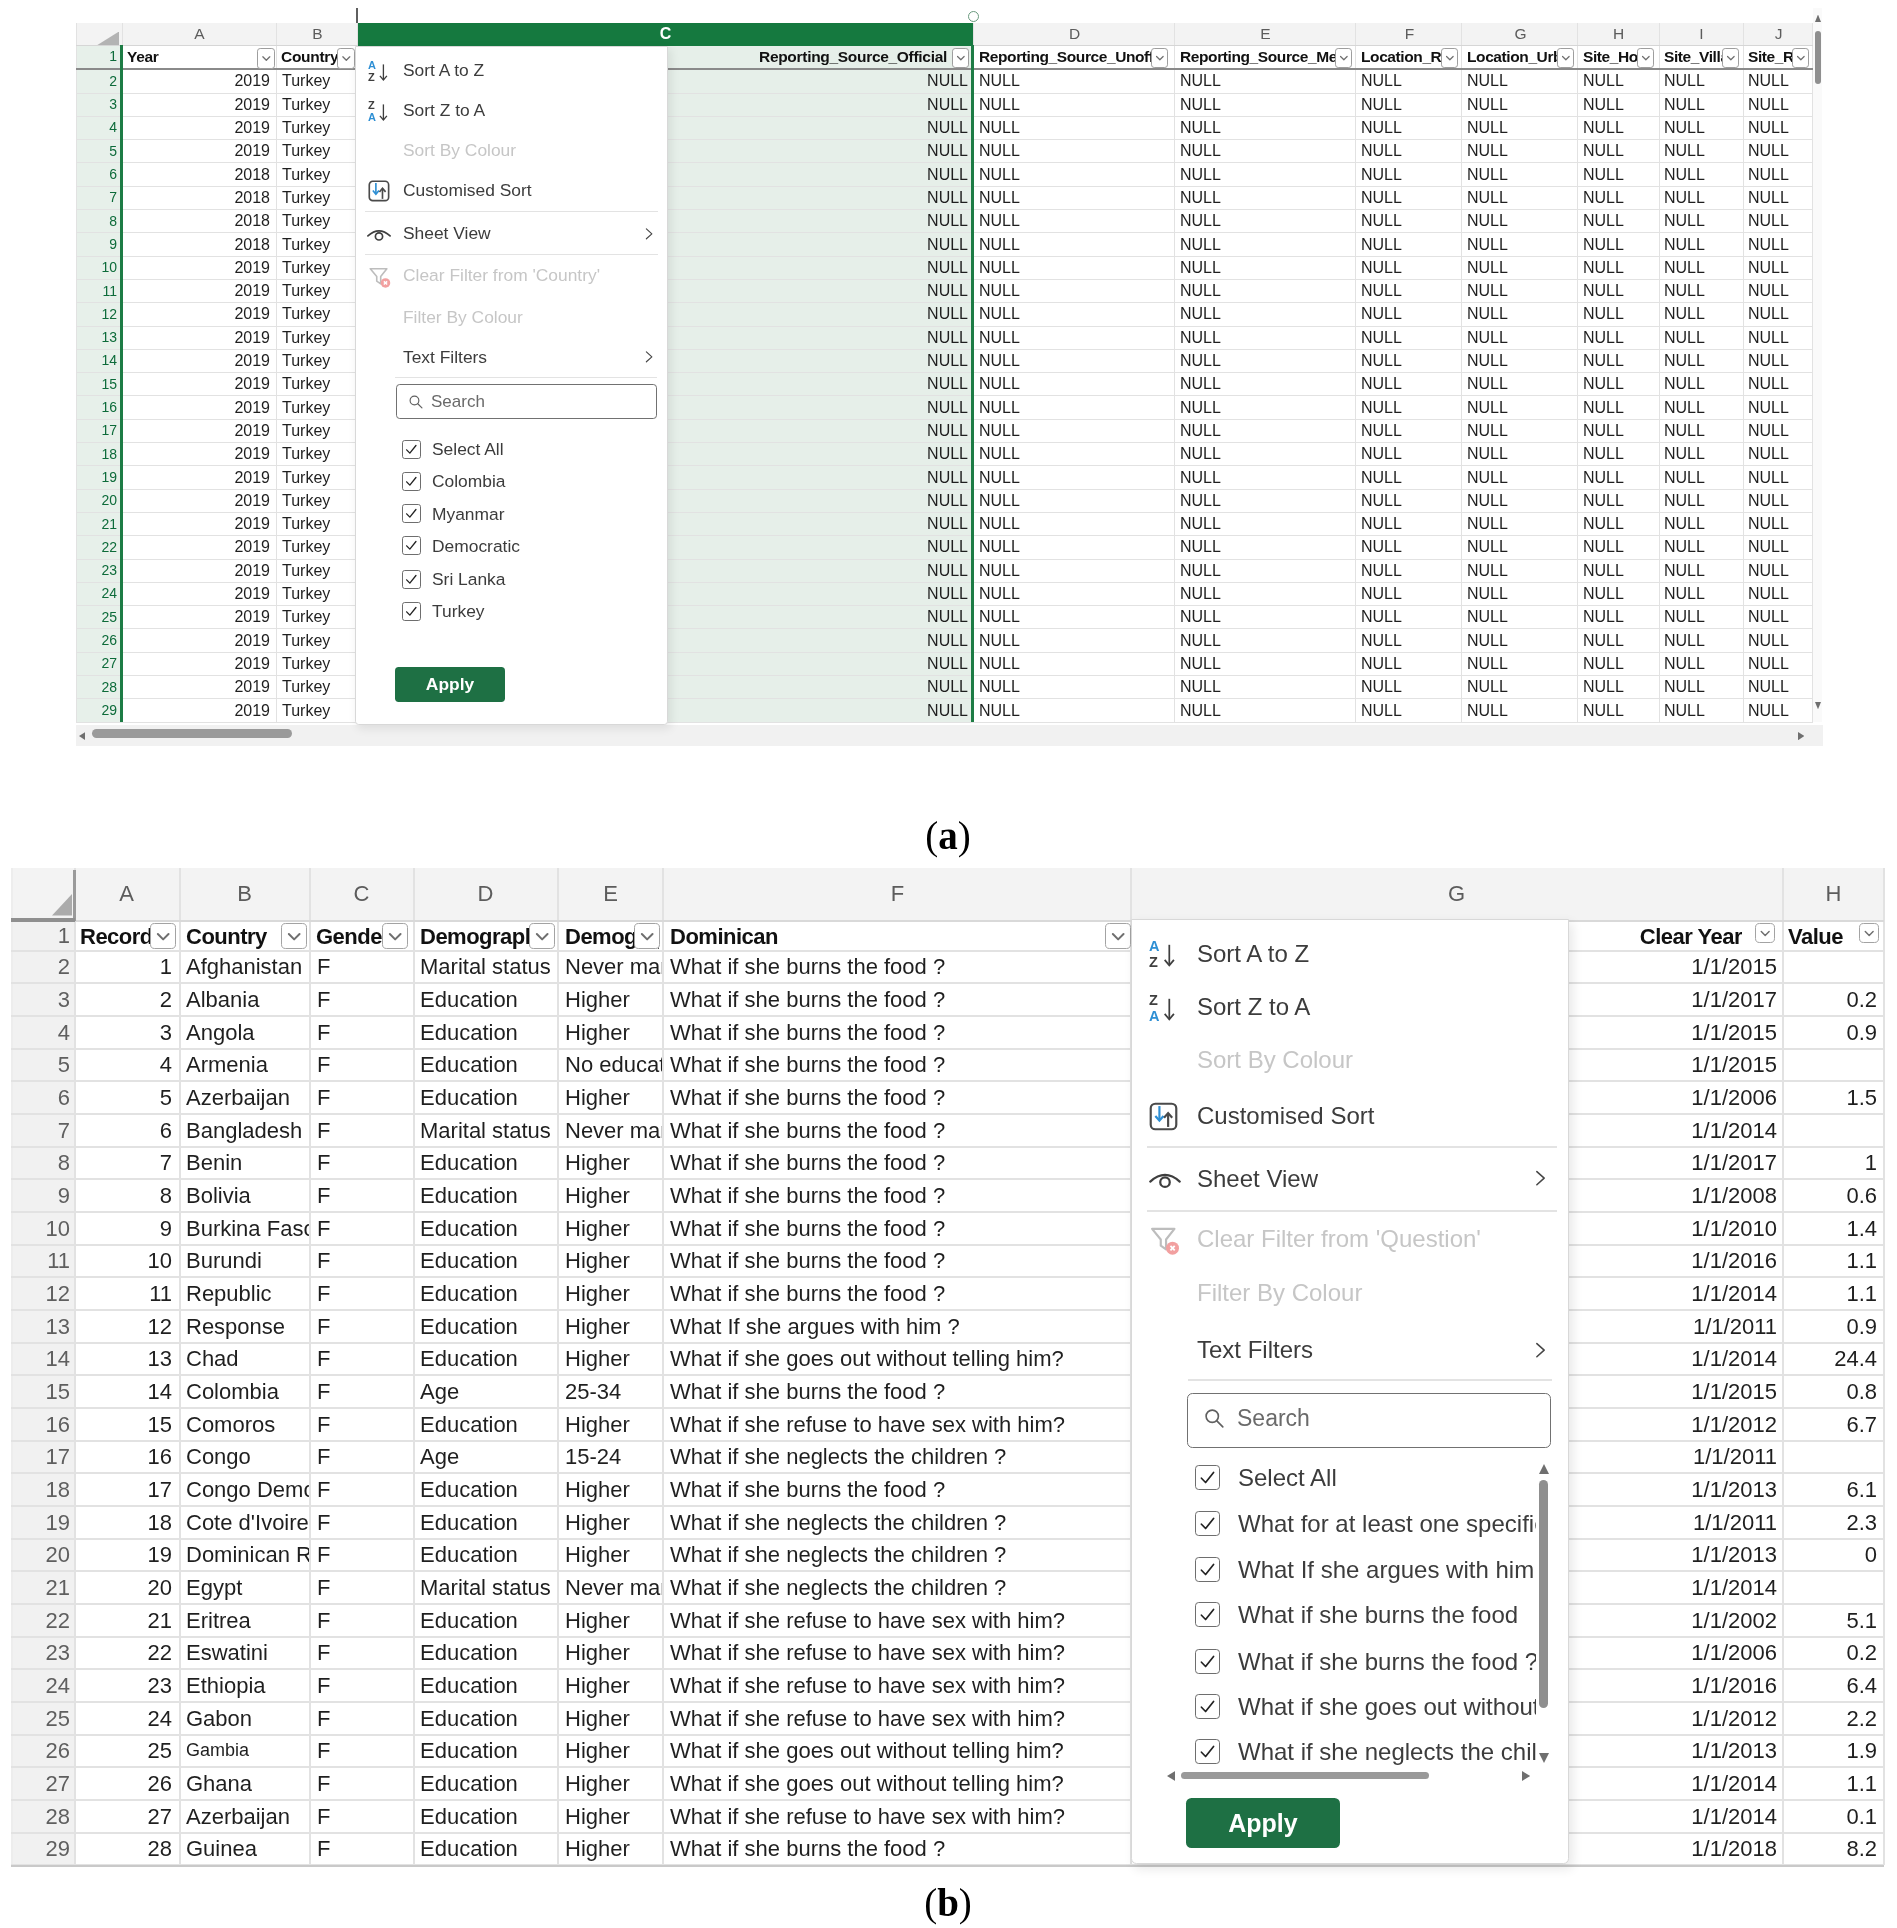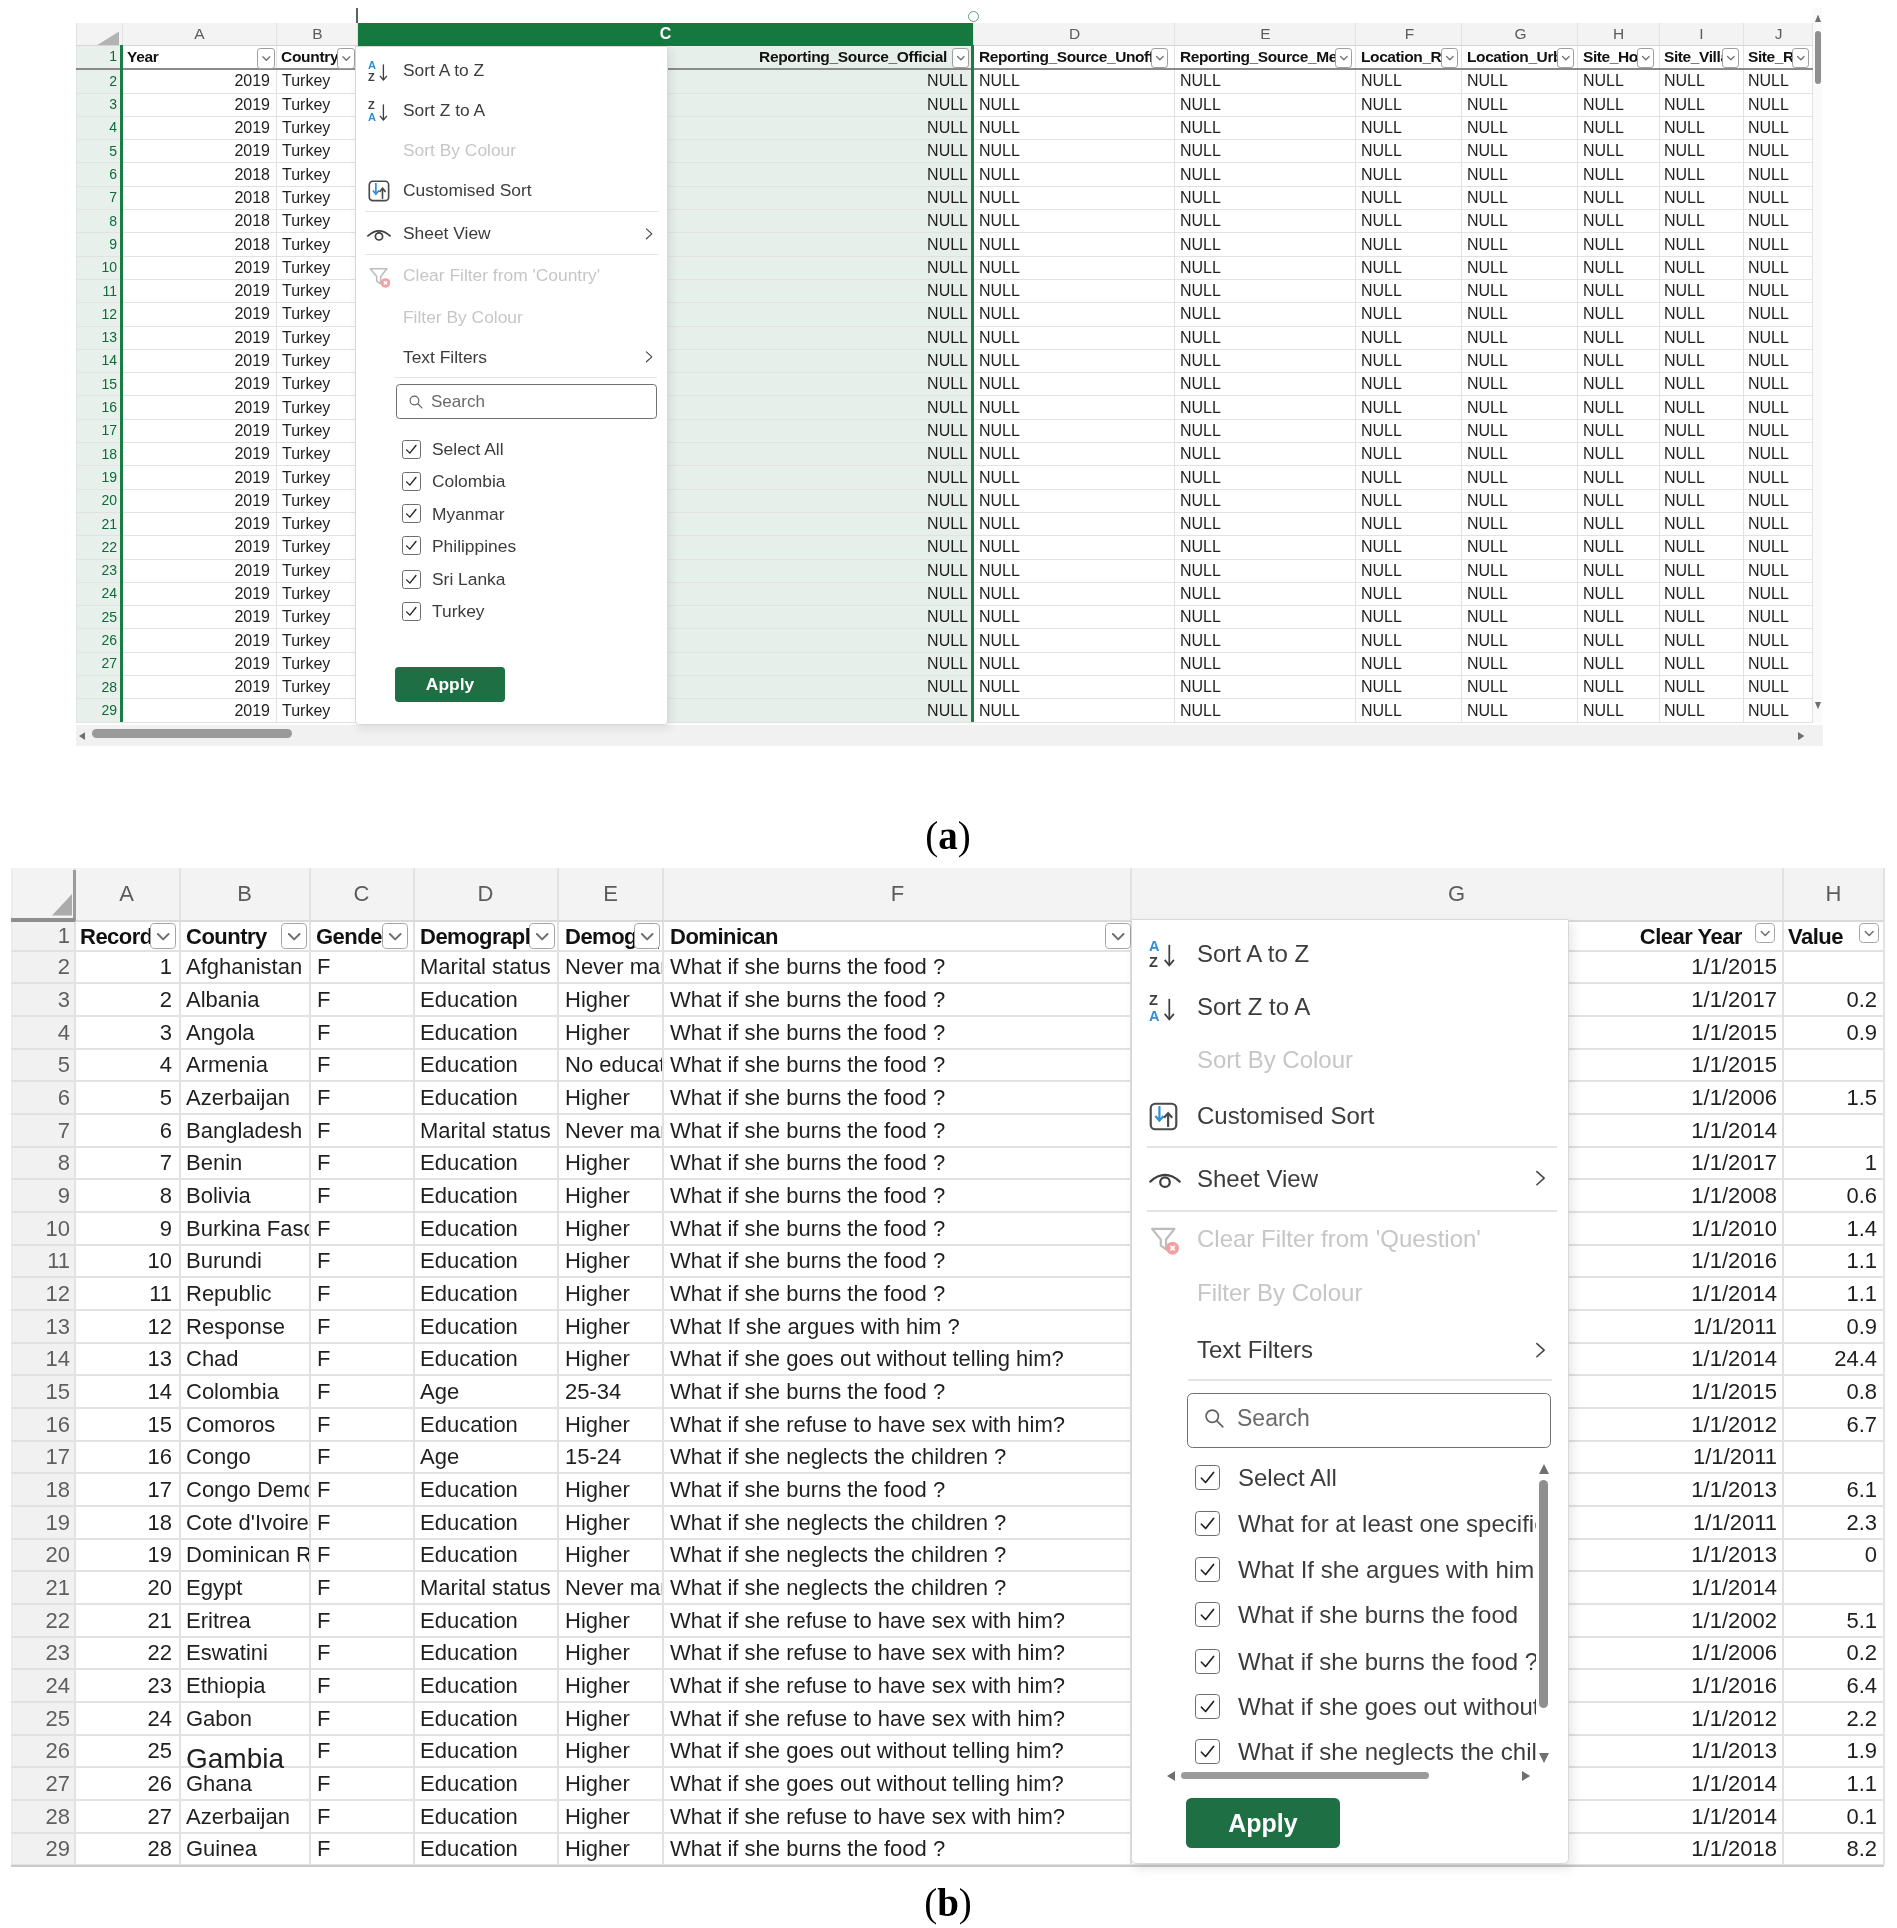--- a/index.html
+++ b/index.html
@@ -514,21 +514,21 @@
       <svg width="14.6" height="14.6" viewBox="0 0 16 16">
         <polyline points="2.9,8.6 6.4,12.2 13.1,3.8" fill="none" stroke="#222" stroke-width="1.44" stroke-linecap="round" stroke-linejoin="round"></polyline>
       </svg>
     </div>
     <div style="position:absolute;left:432px;top:502px;font-size:17.4px;color:#3c3c3c;font-weight:400;line-height:24px;white-space:nowrap;z-index:11;">Myanmar</div>
     <div style="position:absolute;left:402px;top:536px;width:19px;height:19px;background:#fff;border:1.4px solid #6e6e6e;border-radius:2.7px;box-sizing:border-box;z-index:11;display:flex;align-items:center;justify-content:center;">
       <svg width="14.6" height="14.6" viewBox="0 0 16 16">
         <polyline points="2.9,8.6 6.4,12.2 13.1,3.8" fill="none" stroke="#222" stroke-width="1.44" stroke-linecap="round" stroke-linejoin="round"></polyline>
       </svg>
     </div>
-    <div style="position:absolute;left:432px;top:534px;font-size:17.4px;color:#3c3c3c;font-weight:400;line-height:24px;white-space:nowrap;z-index:11;">Philippines</div>
+    <div style="position:absolute;left:432px;top:534px;font-size:17.4px;color:#3c3c3c;font-weight:400;line-height:24px;white-space:nowrap;z-index:11;">Democratic</div>
     <div style="position:absolute;left:402px;top:570px;width:19px;height:19px;background:#fff;border:1.4px solid #6e6e6e;border-radius:2.7px;box-sizing:border-box;z-index:11;display:flex;align-items:center;justify-content:center;">
       <svg width="14.6" height="14.6" viewBox="0 0 16 16">
         <polyline points="2.9,8.6 6.4,12.2 13.1,3.8" fill="none" stroke="#222" stroke-width="1.44" stroke-linecap="round" stroke-linejoin="round"></polyline>
       </svg>
     </div>
     <div style="position:absolute;left:432px;top:567px;font-size:17.4px;color:#3c3c3c;font-weight:400;line-height:24px;white-space:nowrap;z-index:11;">Sri Lanka</div>
     <div style="position:absolute;left:402px;top:602px;width:19px;height:19px;background:#fff;border:1.4px solid #6e6e6e;border-radius:2.7px;box-sizing:border-box;z-index:11;display:flex;align-items:center;justify-content:center;">
       <svg width="14.6" height="14.6" viewBox="0 0 16 16">
         <polyline points="2.9,8.6 6.4,12.2 13.1,3.8" fill="none" stroke="#222" stroke-width="1.44" stroke-linecap="round" stroke-linejoin="round"></polyline>
       </svg>
@@ -848,21 +848,21 @@
     <div style="position:absolute;left:1736px;top:1673px;font-size:22px;color:#1f1f1f;font-weight:400;line-height:25.6px;white-space:nowrap;width:141px;overflow:hidden;text-align:right;">6.4</div>
     <div style="position:absolute;left:74px;top:1706px;font-size:22px;color:#1f1f1f;font-weight:400;line-height:25.6px;white-space:nowrap;width:98px;overflow:hidden;text-align:right;">24</div>
     <div style="position:absolute;left:186px;top:1706px;font-size:22px;color:#1f1f1f;font-weight:400;line-height:25.6px;white-space:nowrap;width:123px;overflow:hidden;text-align:left;">Gabon</div>
     <div style="position:absolute;left:317px;top:1706px;font-size:22px;color:#1f1f1f;font-weight:400;line-height:25.6px;white-space:nowrap;">F</div>
     <div style="position:absolute;left:420px;top:1706px;font-size:22px;color:#1f1f1f;font-weight:400;line-height:25.6px;white-space:nowrap;width:136px;overflow:hidden;text-align:left;">Education</div>
     <div style="position:absolute;left:565px;top:1706px;font-size:22px;color:#1f1f1f;font-weight:400;line-height:25.6px;white-space:nowrap;width:97px;overflow:hidden;text-align:left;">Higher</div>
     <div style="position:absolute;left:670px;top:1706px;font-size:22px;color:#1f1f1f;font-weight:400;line-height:25.6px;white-space:nowrap;">What if she refuse to have sex with him?</div>
     <div style="position:absolute;left:1570px;top:1706px;font-size:22px;color:#1f1f1f;font-weight:400;line-height:25.6px;white-space:nowrap;width:207px;overflow:hidden;text-align:right;">1/1/2012</div>
     <div style="position:absolute;left:1736px;top:1706px;font-size:22px;color:#1f1f1f;font-weight:400;line-height:25.6px;white-space:nowrap;width:141px;overflow:hidden;text-align:right;">2.2</div>
     <div style="position:absolute;left:74px;top:1738px;font-size:22px;color:#1f1f1f;font-weight:400;line-height:25.6px;white-space:nowrap;width:98px;overflow:hidden;text-align:right;">25</div>
-    <div style="position:absolute;left:186px;top:1738px;font-size:28px;color:#1f1f1f;font-weight:400;line-height:25.6px;white-space:nowrap;width:123px;overflow:hidden;text-align:left;margin-top:8px;">Gambia</div>
+    <div style="position:absolute;left:186px;top:1738px;font-size:18px;color:#1f1f1f;font-weight:400;line-height:25.6px;white-space:nowrap;width:123px;overflow:hidden;text-align:left;">Gambia</div>
     <div style="position:absolute;left:317px;top:1738px;font-size:22px;color:#1f1f1f;font-weight:400;line-height:25.6px;white-space:nowrap;">F</div>
     <div style="position:absolute;left:420px;top:1738px;font-size:22px;color:#1f1f1f;font-weight:400;line-height:25.6px;white-space:nowrap;width:136px;overflow:hidden;text-align:left;">Education</div>
     <div style="position:absolute;left:565px;top:1738px;font-size:22px;color:#1f1f1f;font-weight:400;line-height:25.6px;white-space:nowrap;width:97px;overflow:hidden;text-align:left;">Higher</div>
     <div style="position:absolute;left:670px;top:1738px;font-size:22px;color:#1f1f1f;font-weight:400;line-height:25.6px;white-space:nowrap;">What if she goes out without telling him?</div>
     <div style="position:absolute;left:1570px;top:1738px;font-size:22px;color:#1f1f1f;font-weight:400;line-height:25.6px;white-space:nowrap;width:207px;overflow:hidden;text-align:right;">1/1/2013</div>
     <div style="position:absolute;left:1736px;top:1738px;font-size:22px;color:#1f1f1f;font-weight:400;line-height:25.6px;white-space:nowrap;width:141px;overflow:hidden;text-align:right;">1.9</div>
     <div style="position:absolute;left:74px;top:1771px;font-size:22px;color:#1f1f1f;font-weight:400;line-height:25.6px;white-space:nowrap;width:98px;overflow:hidden;text-align:right;">26</div>
     <div style="position:absolute;left:186px;top:1771px;font-size:22px;color:#1f1f1f;font-weight:400;line-height:25.6px;white-space:nowrap;width:123px;overflow:hidden;text-align:left;">Ghana</div>
     <div style="position:absolute;left:317px;top:1771px;font-size:22px;color:#1f1f1f;font-weight:400;line-height:25.6px;white-space:nowrap;">F</div>
     <div style="position:absolute;left:420px;top:1771px;font-size:22px;color:#1f1f1f;font-weight:400;line-height:25.6px;white-space:nowrap;width:136px;overflow:hidden;text-align:left;">Education</div>

